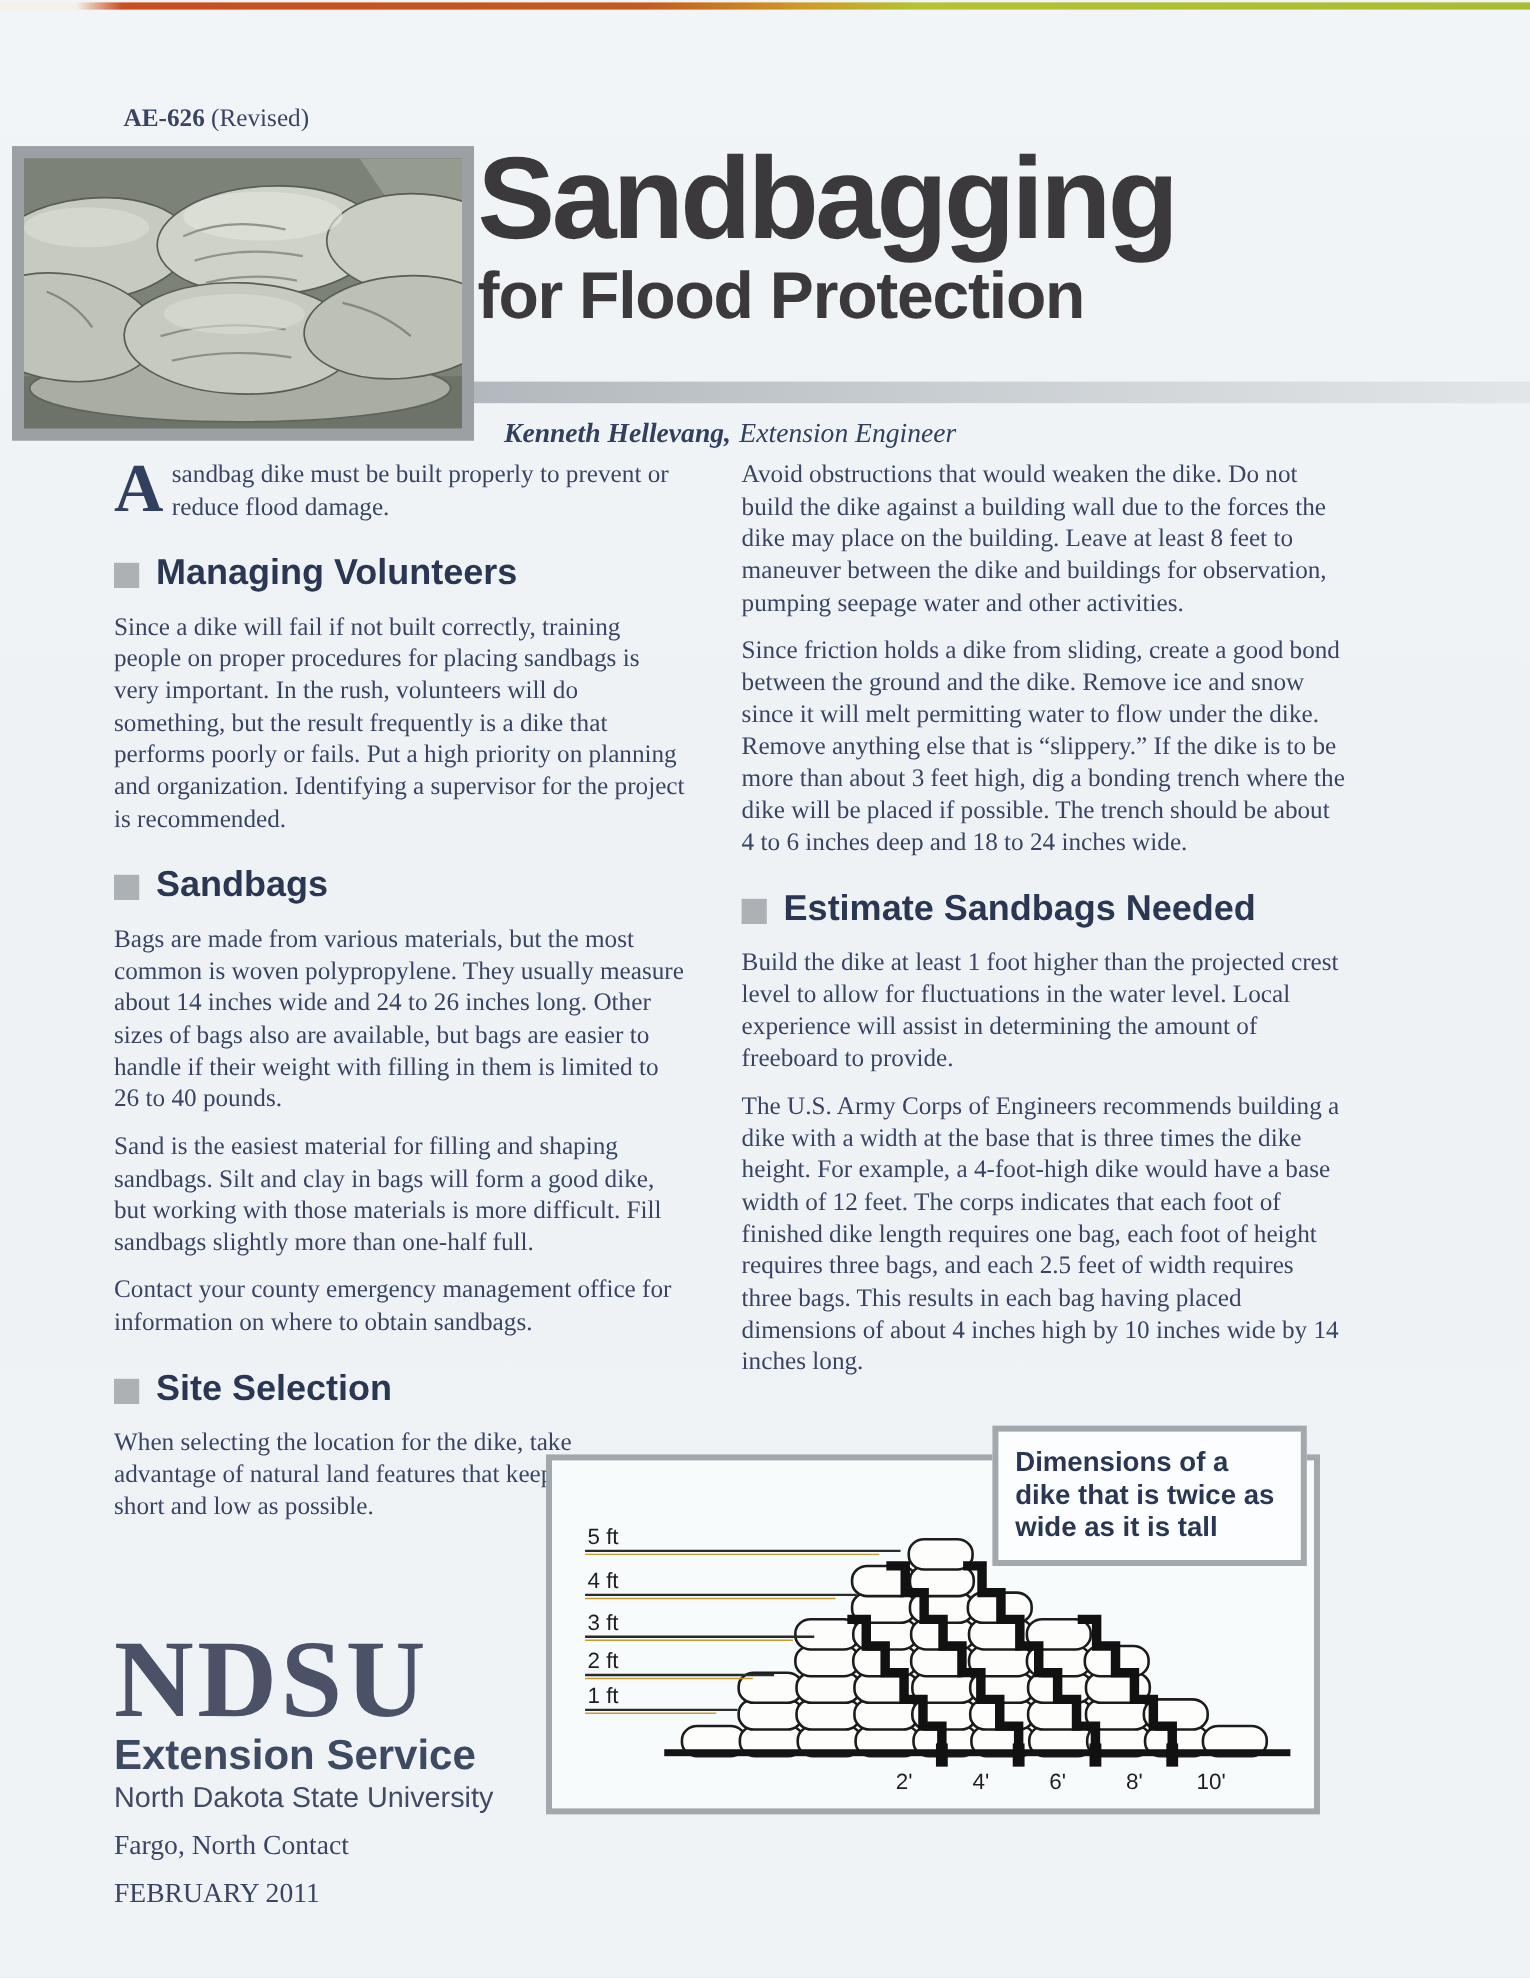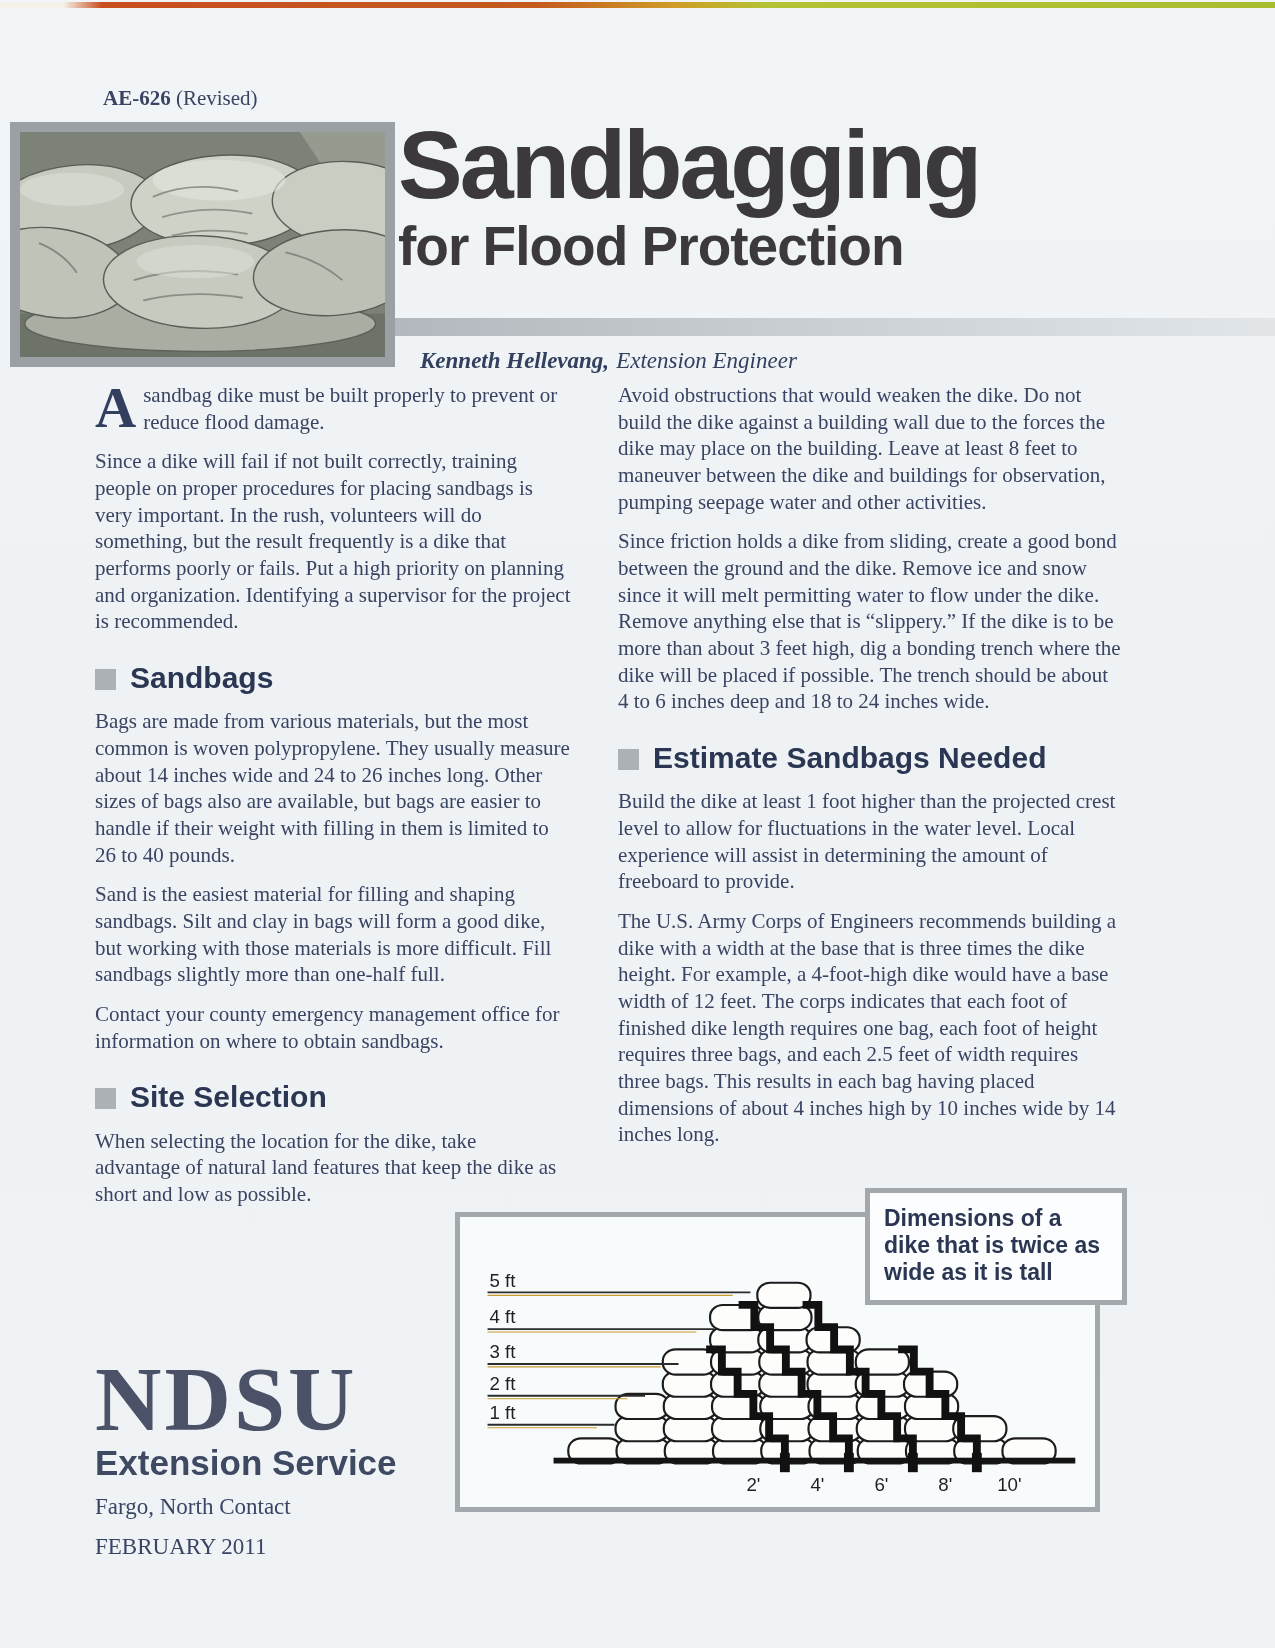--- a/index.html
+++ b/index.html
@@ -45,21 +45,21 @@
     line-height:0.95;letter-spacing:3px;color:#4b5268;}
   .ndsu-ext{font-family:"Liberation Sans",sans-serif;font-weight:bold;font-size:35px;
     line-height:1.05;color:#3e4962;margin-top:2px;}
   .ndsu-univ{font-family:"Liberation Sans",sans-serif;font-size:24px;color:#414c64;margin-top:3px;}
   .ndsu-city{font-size:23px;color:#3a4564;margin-top:12px;}
   .ndsu-date{font-size:23px;color:#3a4564;margin-top:14px;}
 
   .diagram-box{position:absolute;left:455px;top:1212px;width:635px;height:290px;
     border:5px solid #a3a8ac;background:#f8fbfc;}
   .diagram-box svg{display:block;width:100%;height:100%;}
-  .diagram-caption{position:absolute;left:865px;top:1188px;width:226px;
+  .diagram-caption{position:absolute;left:827px;top:1188px;width:226px;
     border:5px solid #a3a8ac;background:#fbfdfe;padding:12px 12px 14px 14px;
     font-family:"Liberation Sans",sans-serif;font-weight:bold;font-size:23px;
     line-height:1.18;color:#2b3752;}
 </style>
 </head>
 <body>
 
 <div class="page">
   <div class="top-strip"></div>
 
@@ -93,20 +93,24 @@
 
   <div class="gray-bar"></div>
 
   <div class="author">
     <span class="name">Kenneth Hellevang,</span><span class="role">Extension Engineer</span>
   </div>
 
   <div class="col col-left">
     <p><span class="dropcap">A</span><span>sandbag dike must be built properly to prevent or reduce flood damage.</span></p>
 
+    <div class="sec-head">
+      <span class="sq"></span>
+      <span>Managing Volunteers</span>
+    </div>
     <p>Since a dike will fail if not built correctly, training people on proper procedures for placing sandbags is very important. In the rush, volunteers will do something, but the result frequently is a dike that performs poorly or fails. Put a high priority on planning and organization. Identifying a supervisor for the project is recommended.</p>
 
     <div class="sec-head">
       <span class="sq"></span>
       <span>Sandbags</span>
     </div>
     <p>Bags are made from various materials, but the most common is woven polypropylene. They usually measure about 14 inches wide and 24 to 26 inches long. Other sizes of bags also are available, but bags are easier to handle if their weight with filling in them is limited to 26 to 40 pounds.</p>
     <p>Sand is the easiest material for filling and shaping sandbags. Silt and clay in bags will form a good dike, but working with those materials is more difficult. Fill sandbags slightly more than one-half full.</p>
     <p>Contact your county emergency management office for information on where to obtain sandbags.</p>
 
@@ -125,20 +129,21 @@
       <span class="sq"></span>
       <span>Estimate Sandbags Needed</span>
     </div>
     <p>Build the dike at least 1 foot higher than the projected crest level to allow for fluctuations in the water level. Local experience will assist in determining the amount of freeboard to provide.</p>
     <p>The U.S. Army Corps of Engineers recommends building a dike with a width at the base that is three times the dike height. For example, a 4-foot-high dike would have a base width of 12 feet. The corps indicates that each foot of finished dike length requires one bag, each foot of height requires three bags, and each 2.5 feet of width requires three bags. This results in each bag having placed dimensions of about 4 inches high by 10 inches wide by 14 inches long.</p>
   </div>
 
   <div class="ndsu-block">
     <div class="ndsu-word">NDSU</div>
     <div class="ndsu-ext">Extension Service</div>
+    <div class="ndsu-univ">North Dakota State University</div>
     <div class="ndsu-city">Fargo, North Contact</div>
     <div class="ndsu-date">FEBRUARY 2011</div>
   </div>
 
   <div class="diagram-box">
     <svg id="dike-svg" viewBox="0 0 645 300" preserveAspectRatio="none">
         <rect x="110" y="229" width="54" height="26" rx="13" ry="12" fill="#fdfdfc" stroke="#1c1c1c" stroke-width="2.2"></rect>
         <rect x="159" y="229" width="54" height="26" rx="13" ry="12" fill="#fdfdfc" stroke="#1c1c1c" stroke-width="2.2"></rect>
         <rect x="208" y="229" width="54" height="26" rx="13" ry="12" fill="#fdfdfc" stroke="#1c1c1c" stroke-width="2.2"></rect>
         <rect x="257" y="229" width="54" height="26" rx="13" ry="12" fill="#fdfdfc" stroke="#1c1c1c" stroke-width="2.2"></rect>

